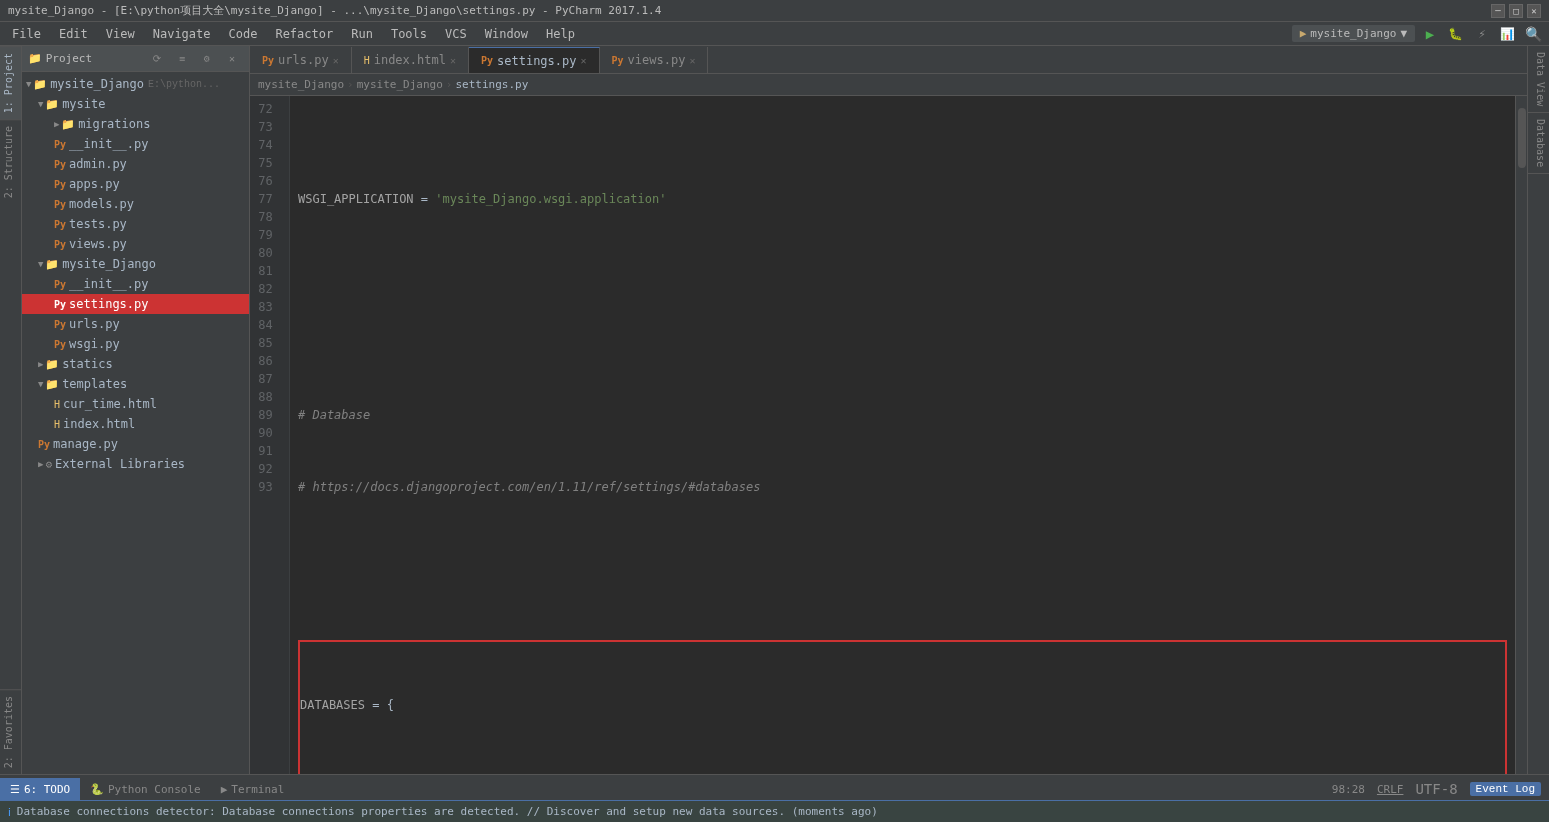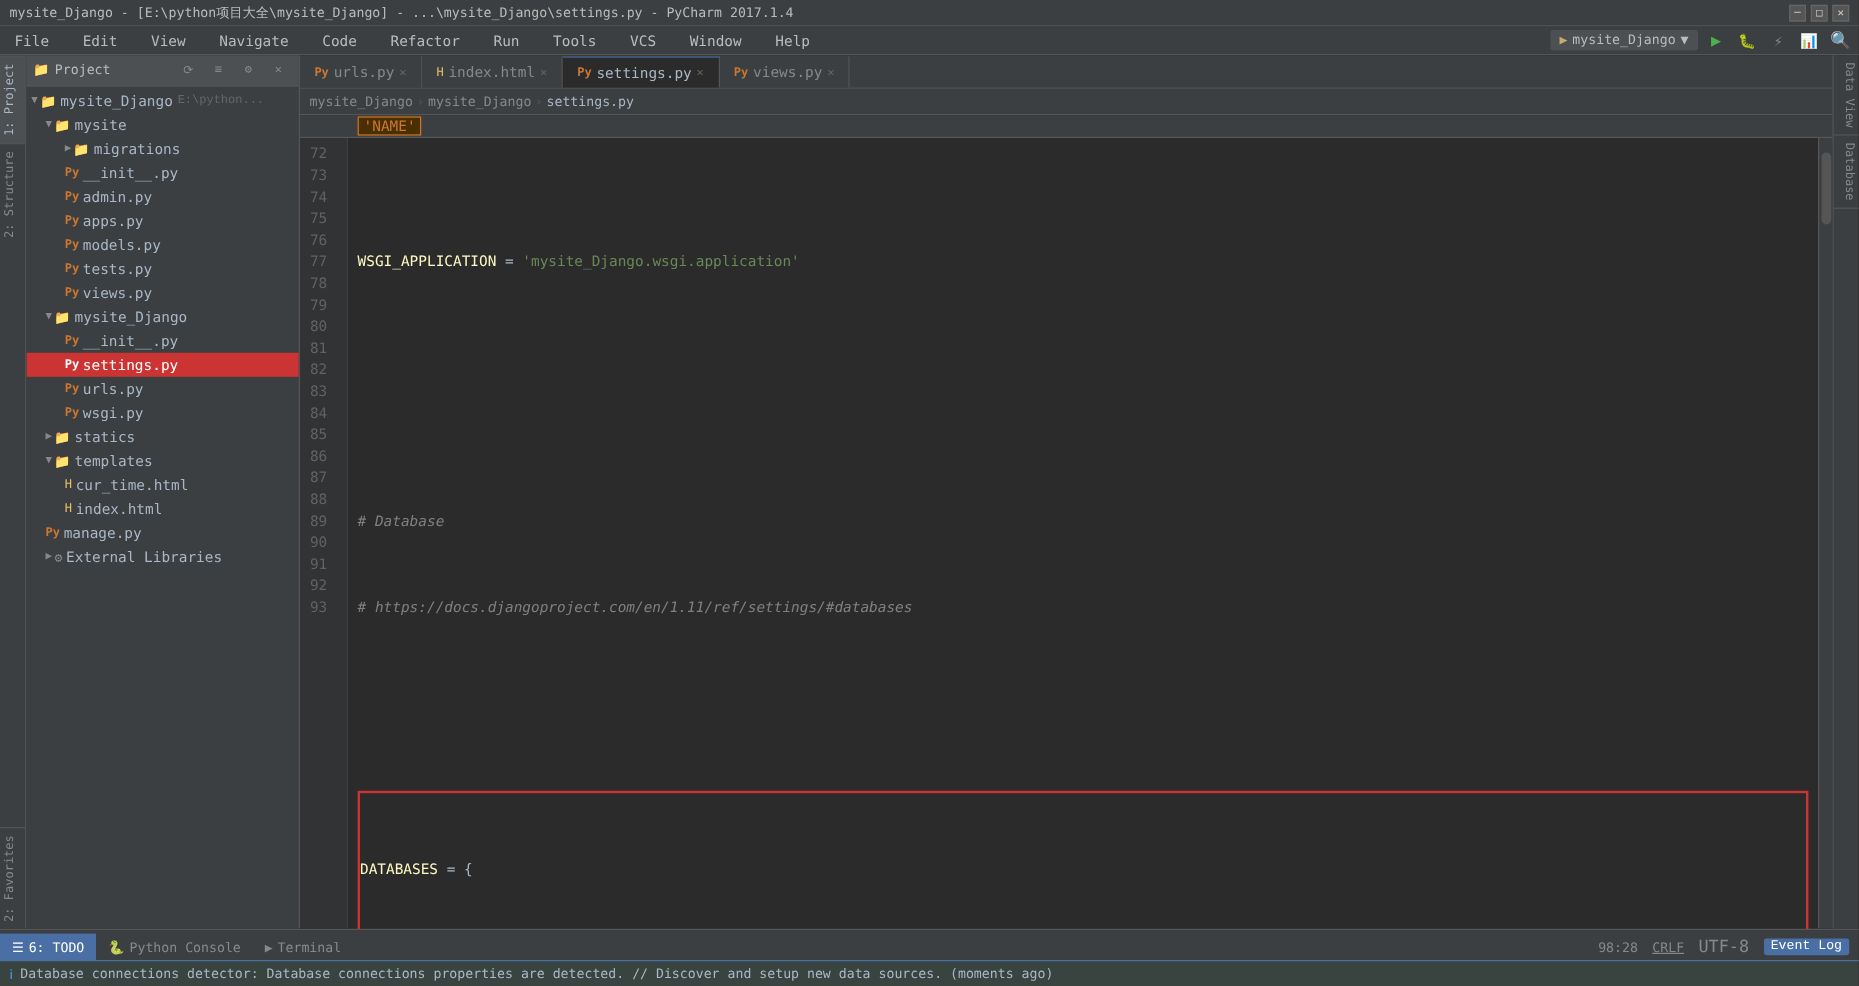--- a/index.html
+++ b/index.html
@@ -4,21 +4,21 @@
   <style>
     * { margin: 0; padding: 0; box-sizing: border-box; }
     body { font-family: 'Consolas', 'Monaco', monospace; font-size: 12px; background: #2b2b2b; color: #a9b7c6; width: 1549px; height: 822px; overflow: hidden; display: flex; flex-direction: column; }
 
     
     #titlebar { background: #3c3f41; height: 22px; display: flex; align-items: center; padding: 0 8px; font-size: 11px; color: #bbbbbb; border-bottom: 1px solid #555; justify-content: space-between; }
     #titlebar .win-controls { display: flex; gap: 4px; }
     #titlebar .win-btn { width: 14px; height: 14px; border: 1px solid #666; background: #555; display: flex; align-items: center; justify-content: center; font-size: 9px; color: #ccc; cursor: pointer; }
 
     
-    #menubar { background: #3c3f41; height: 24px; display: flex; align-items: center; padding: 0 4px; border-bottom: 1px solid #555; gap: 12px; }
+    #menubar { background: #3c3f41; height: 24px; display: flex; align-items: center; padding: 0 4px; border-bottom: 1px solid #555; gap: 2px; }
     .menu-item { padding: 2px 8px; font-size: 12px; color: #bbbbbb; cursor: pointer; }
 
     
     #main { display: flex; flex: 1; overflow: hidden; }
 
     
     #project-panel { width: 228px; background: #3c3f41; display: flex; flex-direction: column; border-right: 1px solid #555; }
     #project-header { background: #4c5052; height: 26px; display: flex; align-items: center; padding: 0 6px; font-size: 11px; color: #bbbbbb; border-bottom: 1px solid #555; gap: 4px; }
     #project-tree { flex: 1; overflow-y: auto; padding: 2px 0; }
     .tree-item { display: flex; align-items: center; height: 20px; padding-left: 4px; cursor: pointer; font-size: 12px; color: #a9b7c6; }
@@ -44,21 +44,21 @@
     
     #breadcrumb { height: 22px; background: #3c3f41; display: flex; align-items: center; padding: 0 8px; font-size: 11px; color: #888; border-bottom: 1px solid #555; gap: 3px; }
     #breadcrumb .bc-sep { color: #555; }
 
     
     #code-editor { flex: 1; display: flex; overflow: hidden; position: relative; }
     #line-numbers { width: 40px; background: #313335; padding: 4px 0; text-align: center; color: #606366; font-size: 12px; line-height: 18px; padding-right: 8px; user-select: none; border-right: 1px solid #3c3f41; }
     #code-content { flex: 1; padding: 4px 8px; overflow: auto; line-height: 18px; font-size: 12px; white-space: pre; }
     .str { color: #6a8759; }
     .comment { color: #808080; font-style: italic; }
-    .var { color: #fef9c3; }
+    .var { color: #a3a3a3; }
     .punct { color: #a9b7c6; }
 
     
     #notification-bar { height: 22px; background: #394441; display: flex; align-items: center; padding: 0 8px; font-size: 11px; color: #a9b7c6; border-top: 1px solid #4a6fa5; }
     .notif-icon { color: #4a9eff; margin-right: 6px; }
 
     
     #code-content::-webkit-scrollbar { width: 8px; height: 8px; }
     #code-content::-webkit-scrollbar-track { background: #3c3f41; }
     #code-content::-webkit-scrollbar-thumb { background: #555; }
@@ -264,23 +264,20 @@
     </div>
 
     <div id="breadcrumb">
       <span style="color:#888;">mysite_Django</span>
       <span class="bc-sep">›</span>
       <span style="color:#888;">mysite_Django</span>
       <span class="bc-sep">›</span>
       <span style="color:#a9b7c6;">settings.py</span>
     </div>
 
-    <div style="background: #3c3f41; padding: 2px 8px 2px 48px; border-bottom: 1px solid #555; font-size:12px; font-family: Consolas, monospace;">
-      <span style="background: #4a3000; color: #cc7832; padding: 0 4px; border: 1px solid #cc7832;">'NAME'</span>
-    </div>
 
     <div id="code-editor" style="position:relative;">
       <div id="line-numbers">
         <div>72</div>
         <div>73</div>
         <div>74</div>
         <div>75</div>
         <div>76</div>
         <div>77</div>
         <div>78</div>

